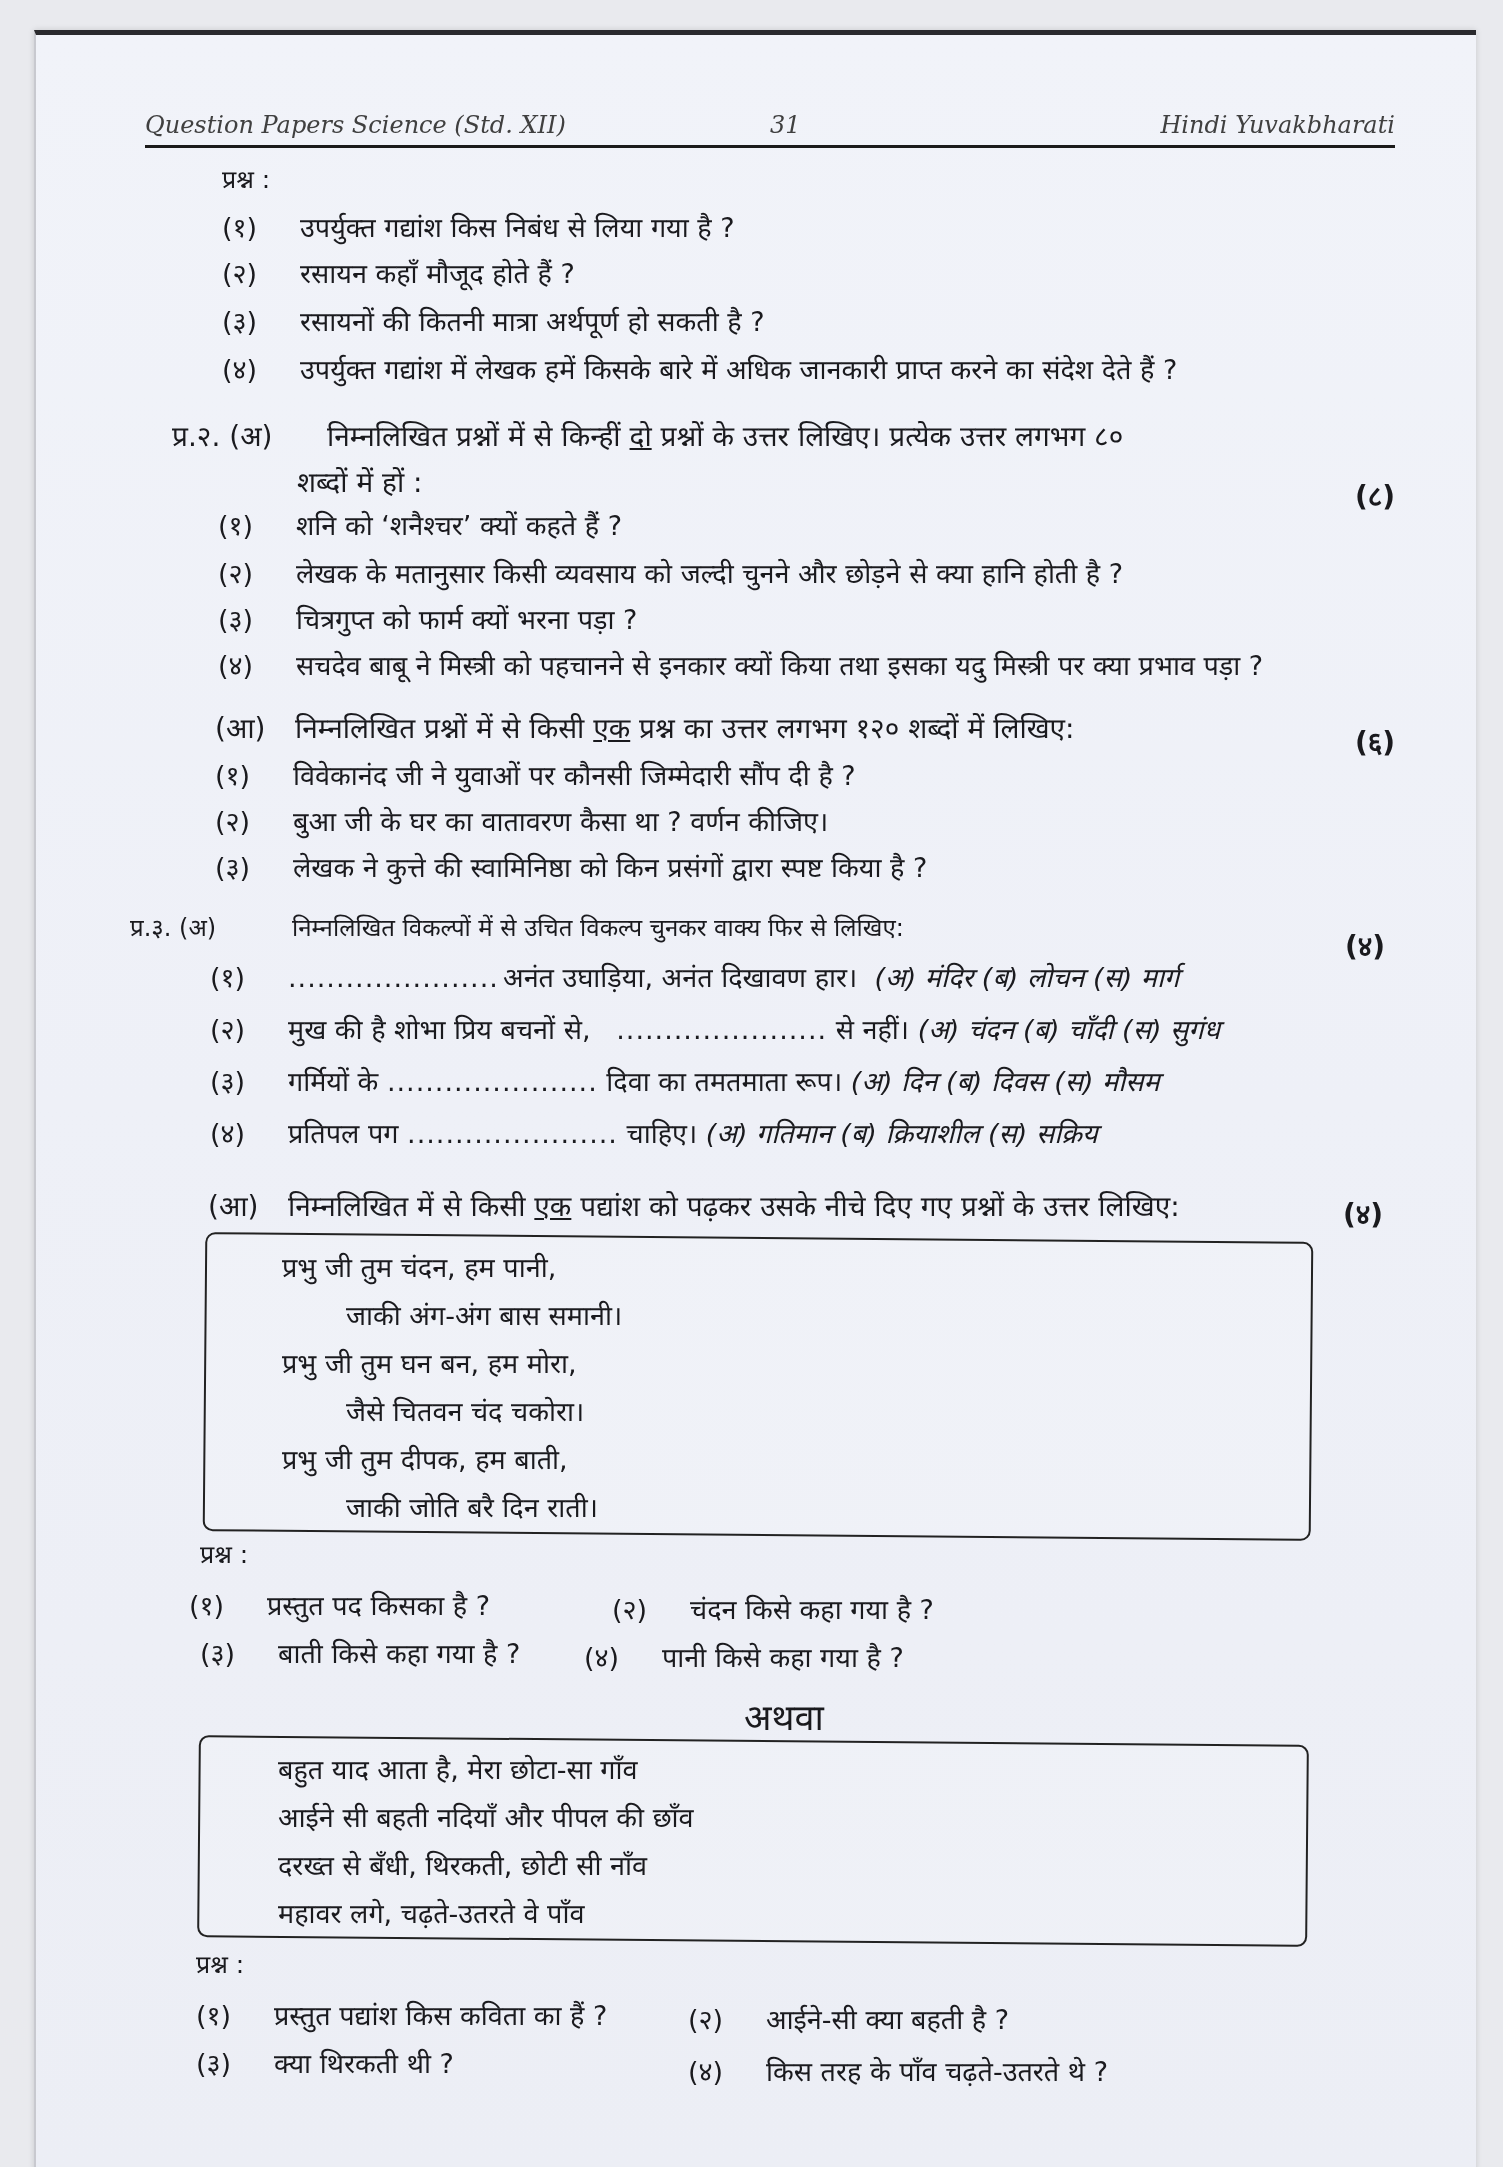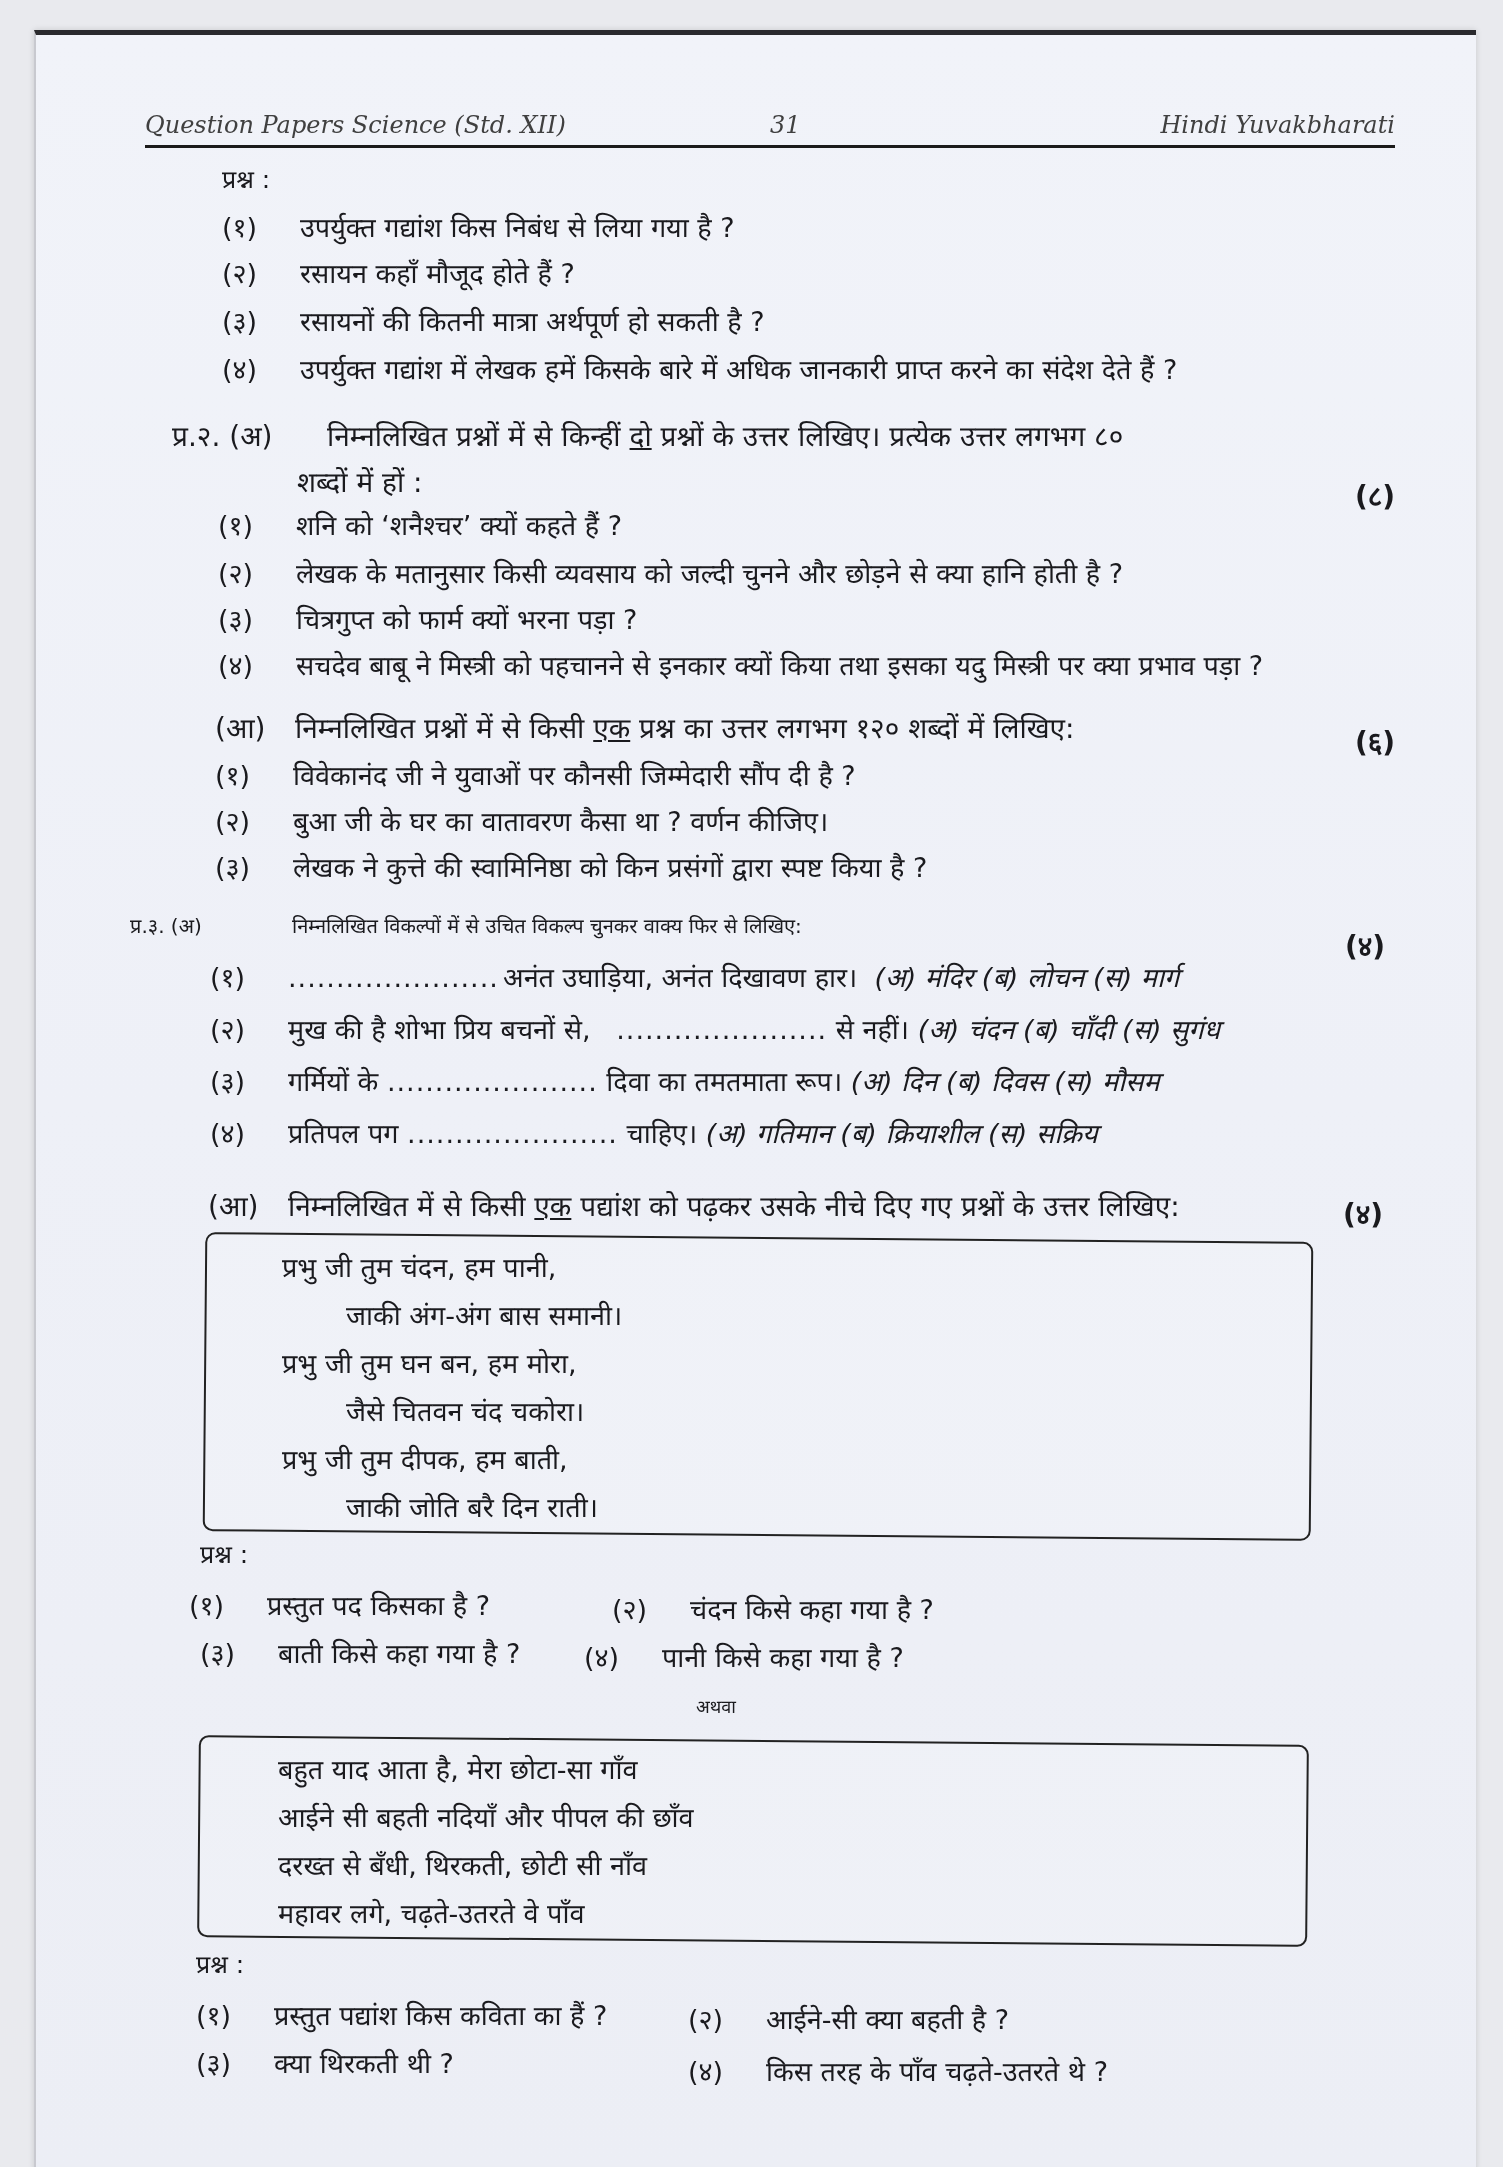--- a/index.html
+++ b/index.html
@@ -70,21 +70,21 @@
 <div class="t" style="left:218px; top:650px;"><span class="num">(४)</span><span>सचदेव बाबू ने मिस्त्री को पहचानने से इनकार क्यों किया तथा इसका यदु मिस्त्री पर क्या प्रभाव पड़ा ?</span></div>
 
 <div class="t b" style="left:215px; top:712px; font-size:28px;">
   <span class="num" style="width:80px;">(आ)</span><span>निम्नलिखित प्रश्नों में से किसी </span><span class="u">एक</span><span> प्रश्न का उत्तर लगभग १२० शब्दों में लिखिए:</span>
 </div>
 <div class="marks" style="left:1355px; top:722px;">(६)</div>
 <div class="t" style="left:215px; top:760px;"><span class="num">(१)</span><span>विवेकानंद जी ने युवाओं पर कौनसी जिम्मेदारी सौंप दी है ?</span></div>
 <div class="t" style="left:215px; top:806px;"><span class="num">(२)</span><span>बुआ जी के घर का वातावरण कैसा था ? वर्णन कीजिए।</span></div>
 <div class="t" style="left:215px; top:852px;"><span class="num">(३)</span><span>लेखक ने कुत्ते की स्वामिनिष्ठा को किन प्रसंगों द्वारा स्पष्ट किया है ?</span></div>
 
-<div class="t b" style="left:130px; top:914px; font-size:20px;">
+<div class="t b" style="left:130px; top:914px; font-size:24px;">
   <span class="qno" style="width:162px;"><span>प्र.३.</span> <span>(अ)</span></span><span>निम्नलिखित विकल्पों में से उचित विकल्प चुनकर वाक्य फिर से लिखिए:</span>
 </div>
 <div class="marks" style="left:1345px; top:926px;">(४)</div>
 
 <div class="t" style="left:210px; top:962px;">
   <span class="num">(१)</span><span class="dots" style="display:inline-block; width:215px;">......................</span><span>अनंत उघाड़िया, अनंत दिखावण हार।</span>&nbsp;&nbsp;<span class="i">(अ) मंदिर  (ब) लोचन  (स) मार्ग</span>
 </div>
 <div class="t" style="left:210px; top:1014px;">
   <span class="num">(२)</span><span>मुख की है शोभा प्रिय बचनों से,</span>&nbsp;&nbsp;&nbsp;<span class="dots">......................</span> <span>से नहीं।</span> <span class="i">(अ) चंदन  (ब) चाँदी  (स) सुगंध</span>
 </div>
@@ -107,21 +107,21 @@
 <div class="poem" style="left:346px; top:1392px;">जैसे चितवन चंद चकोरा।</div>
 <div class="poem" style="left:282px; top:1440px;">प्रभु जी तुम दीपक, हम बाती,</div>
 <div class="poem" style="left:346px; top:1488px;">जाकी जोति बरै दिन राती।</div>
 
 <div class="t b" style="left:200px; top:1540px; font-size:25px;">प्रश्न :</div>
 <div class="t" style="left:189px; top:1590px;"><span class="num">(१)</span><span>प्रस्तुत पद किसका है ?</span></div>
 <div class="t" style="left:612px; top:1594px;"><span class="num">(२)</span><span>चंदन किसे कहा गया है ?</span></div>
 <div class="t" style="left:200px; top:1638px;"><span class="num">(३)</span><span>बाती किसे कहा गया है ?</span></div>
 <div class="t" style="left:584px; top:1642px;"><span class="num">(४)</span><span>पानी किसे कहा गया है ?</span></div>
 
-<div class="t b" style="left:696px; top:1696px; font-size:18px;">अथवा</div>
+<div class="t b" style="left:744px; top:1696px; font-size:36px;">अथवा</div>
 
 <div class="box" style="left:198px; top:1740px; width:1106px; height:198px; transform:rotate(0.5deg);"></div>
 <div class="poem" style="left:278px; top:1750px;text-align:center;">बहुत याद आता है, मेरा छोटा-सा गाँव</div>
 <div class="poem" style="left:278px; top:1798px;">आईने सी बहती नदियाँ और पीपल की छाँव</div>
 <div class="poem" style="left:278px; top:1846px;">दरख्त से बँधी, थिरकती, छोटी सी नाँव</div>
 <div class="poem" style="left:278px; top:1894px;">महावर लगे, चढ़ते-उतरते वे पाँव</div>
 
 <div class="t b" style="left:196px; top:1950px; font-size:25px;">प्रश्न :</div>
 <div class="t" style="left:196px; top:2000px;"><span class="num">(१)</span><span>प्रस्तुत पद्यांश किस कविता का हैं ?</span></div>
 <div class="t" style="left:688px; top:2004px;"><span class="num">(२)</span><span>आईने-सी क्या बहती है ?</span></div>

